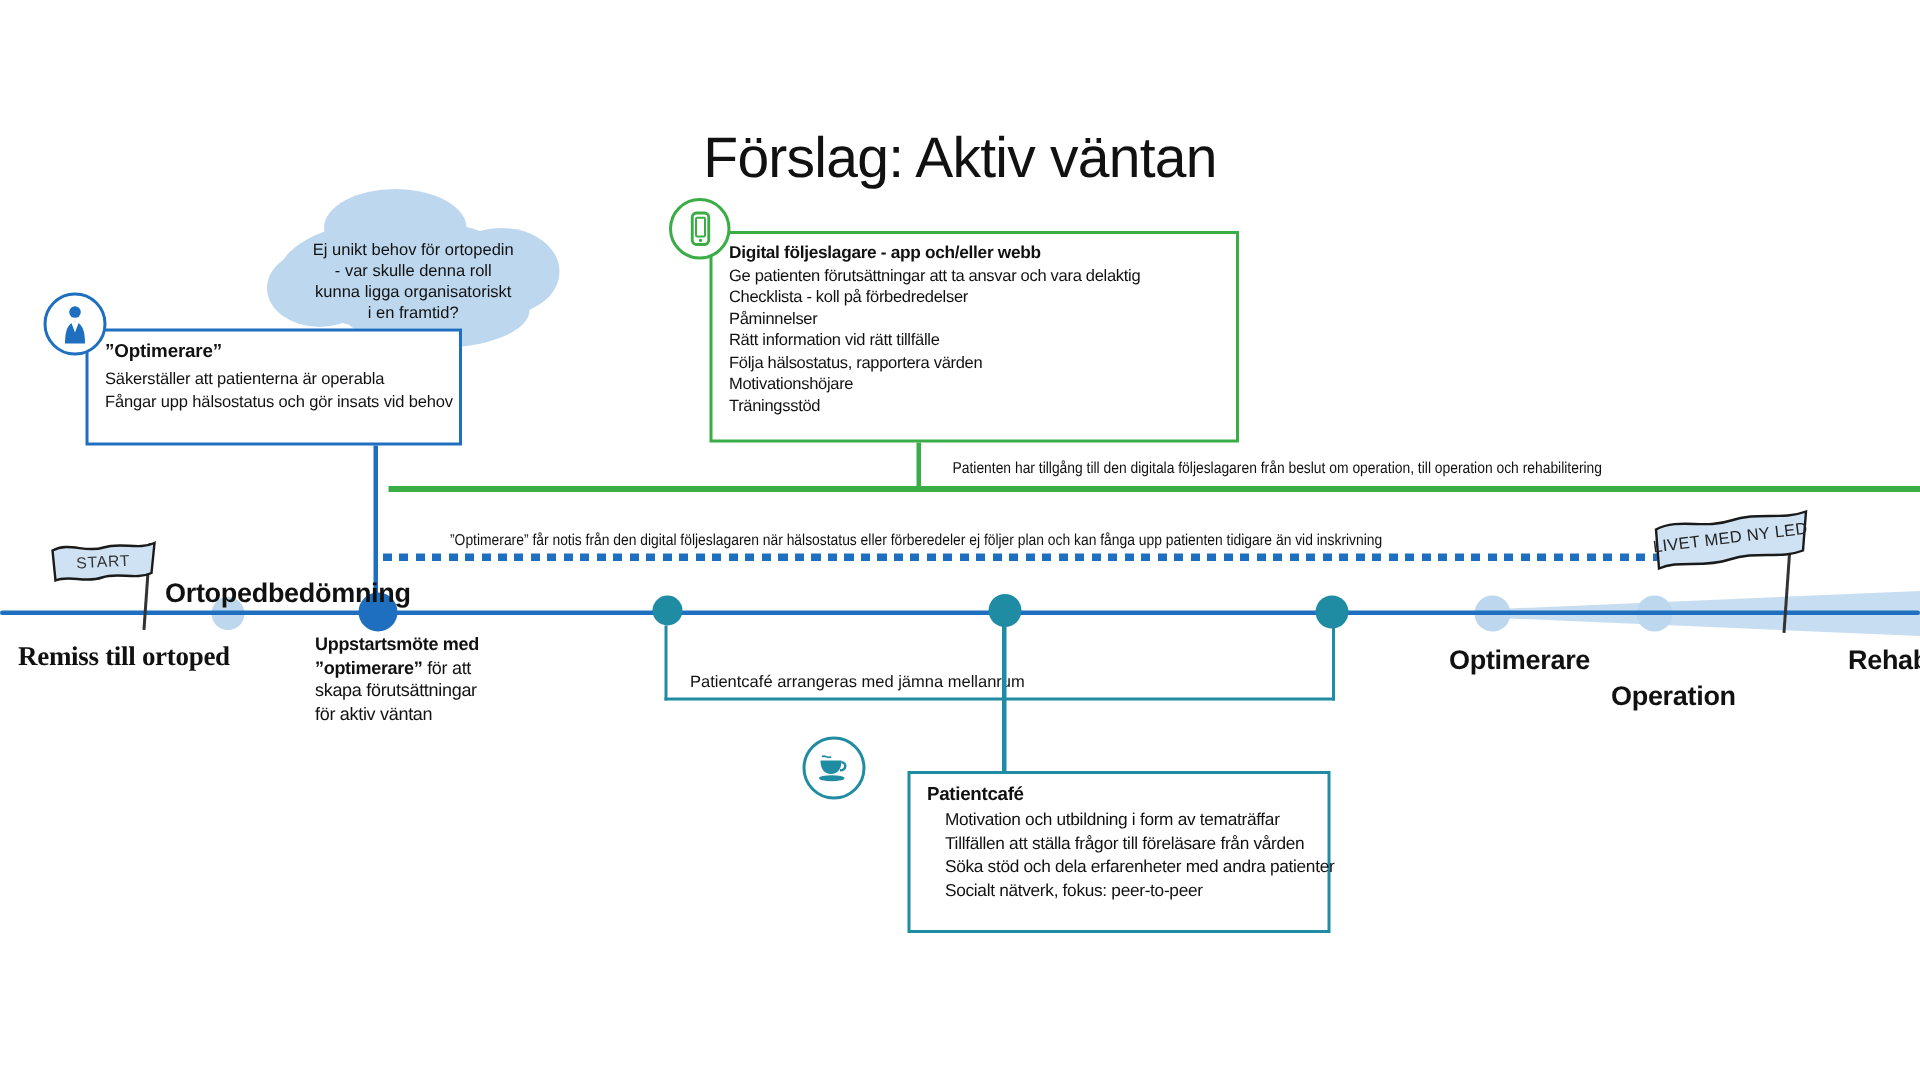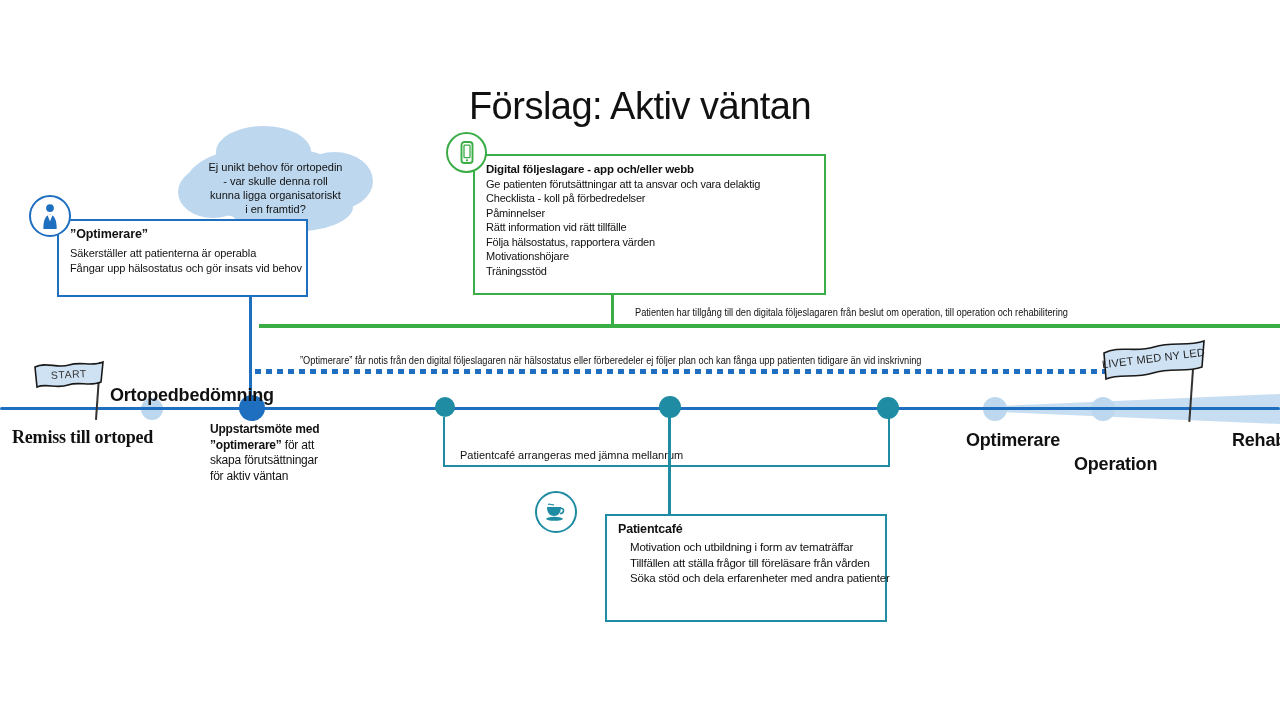--- a/index.html
+++ b/index.html
@@ -180,20 +180,21 @@
       <path d="M18,8.2 C21.5,8.2 21.5,13.5 17,13.5" fill="none" stroke="#1f8ca3" stroke-width="1.6"></path>
       <ellipse cx="11.5" cy="18.8" rx="8.5" ry="2" fill="#1f8ca3"></ellipse>
       <path d="M5,4.5 C7,3 9,6 11,4.5" fill="none" stroke="#1f8ca3" stroke-width="1.2"></path>
     </svg>
   </div>
   <div class="box cafe-box">
     <div class="bt">Patientcafé</div>
     <div class="bl">Motivation och utbildning i form av tematräffar</div>
     <div class="bl">Tillfällen att ställa frågor till föreläsare från vården</div>
     <div class="bl">Söka stöd och dela erfarenheter med andra patienter</div>
+    <div class="bl">Socialt nätverk, fokus: peer-to-peer</div>
   </div>
 
   <div class="pole pole-start"></div>
   <div class="flag flag-start">
     <svg width="74" height="38" viewBox="0 0 74 38">
       <path d="M3,11 C14,5 25,13 37,9 C49,5 60,11 71,6 L69,26 C58,31 47,25 36,29 C25,33 14,27 5,31 Z" fill="#cfe2f3" stroke="#1a1a1a" stroke-width="1.6"></path>
       <text x="37" y="22" text-anchor="middle" font-size="10.5" letter-spacing="0.5" fill="#333" transform="rotate(-3 37 22)">START</text>
     </svg>
   </div>
   <div class="pole pole-end"></div>

